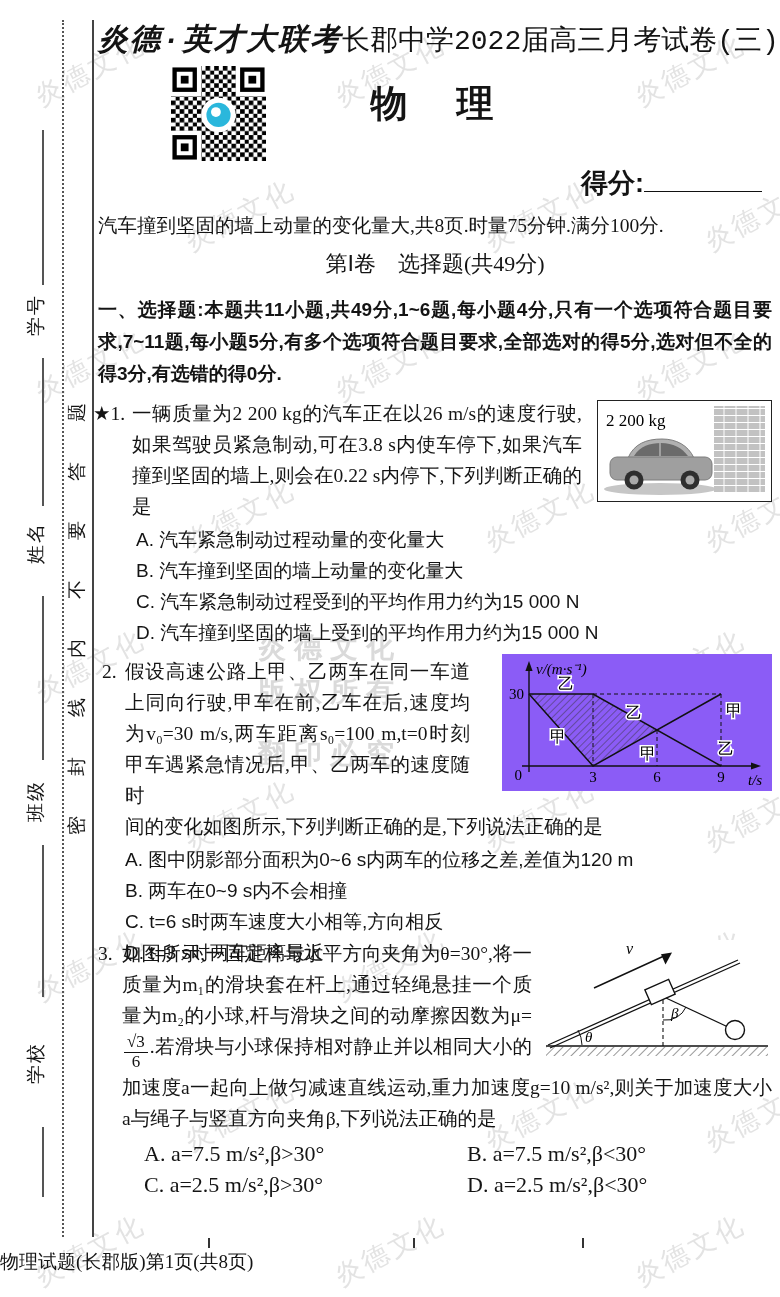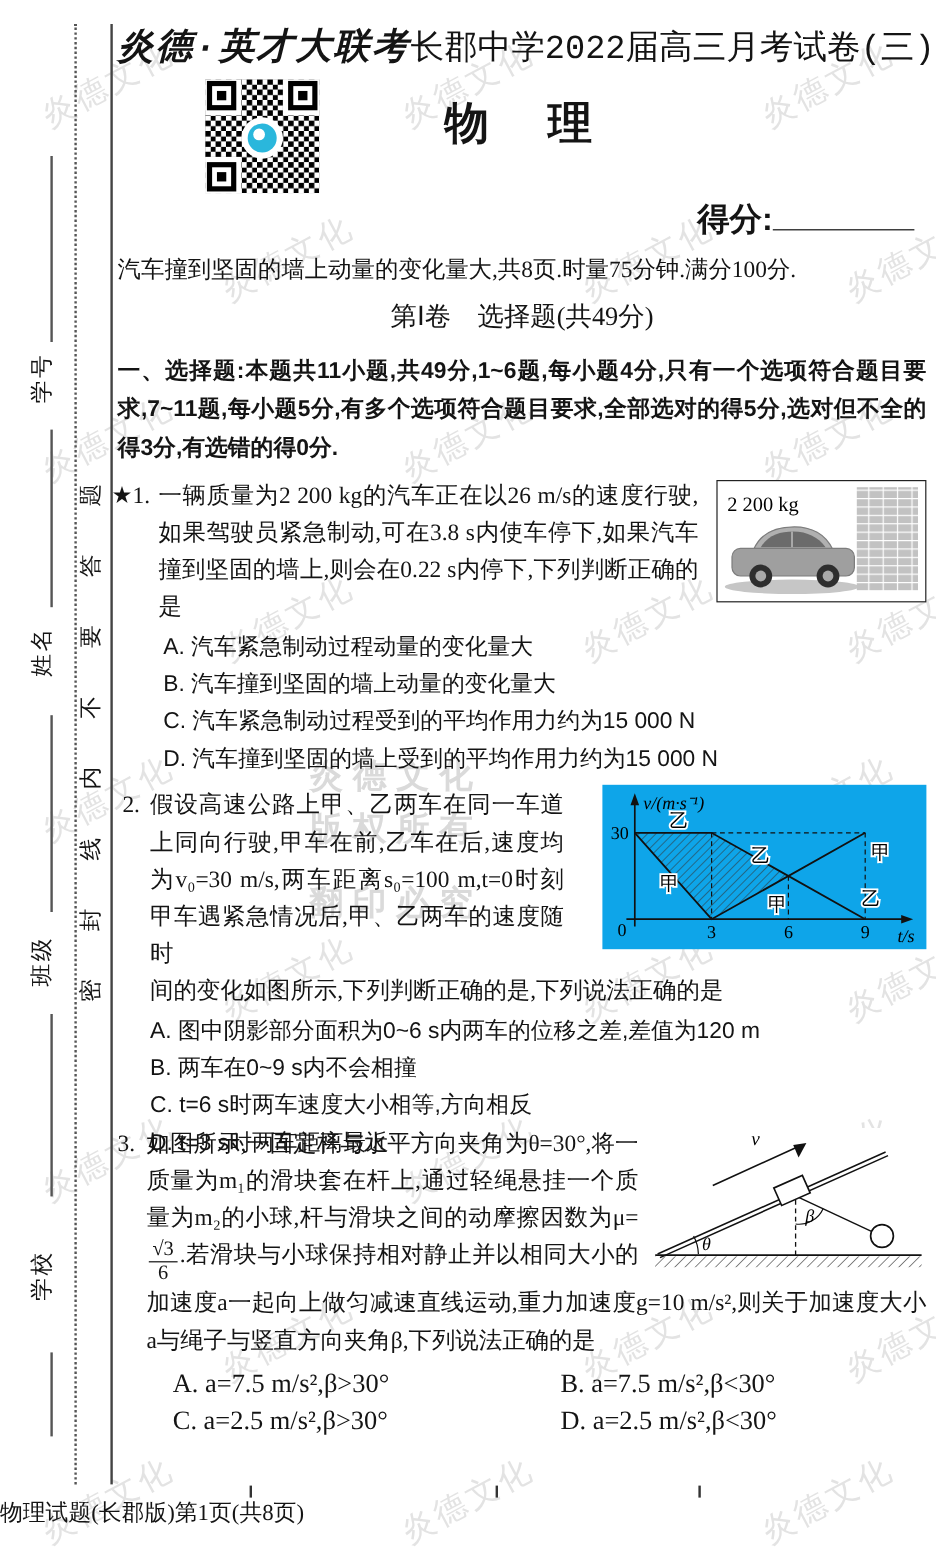--- a/index.html
+++ b/index.html
@@ -52,21 +52,21 @@
   #q2 .opts{padding-left:27px;margin-top:2px;}
   #q3 .qp{padding-left:24px;width:650px;}
   #q3 .qmark{left:0;}
   .opt{white-space:nowrap;font-family:"Liberation Sans",sans-serif;font-size:19px;line-height:31px;}
   .opt-serif{font-family:"Liberation Serif",serif;font-size:22px;margin-left:22px;}
   #q3 .opts{display:grid;grid-template-columns:323px auto;padding-left:24px;margin-top:4px;
       line-height:32px;}
   
   #q1-fig{position:absolute;right:0;top:2px;width:175px;height:102px;border:1.5px solid #222;
       box-sizing:border-box;background:#fff;}
-  #q2-graph{position:absolute;right:0;top:-2px;width:270px;height:137px;background:#0ea5e9;}
+  #q2-graph{position:absolute;right:0;top:-2px;width:270px;height:137px;background:#8b5cf6;}
   #q3-fig{float:right;width:230px;height:126px;margin:2px 0 4px 10px;background:#fff;}
   .frac{display:inline-block;vertical-align:-14px;text-align:center;line-height:1.1;
       font-size:17px;margin:0 2px;}
   .frac .num{display:block;border-bottom:1.3px solid #111;padding:0 3px;}
   .frac .den{display:block;}
   
   #footer{position:absolute;left:0;top:1246px;width:780px;text-align:left;font-size:19px;z-index:1;}
   .btick{position:absolute;top:1238px;width:1.5px;height:10px;background:#333;z-index:2;}
   svg text{font-family:"Liberation Serif",serif;}
 </style>

